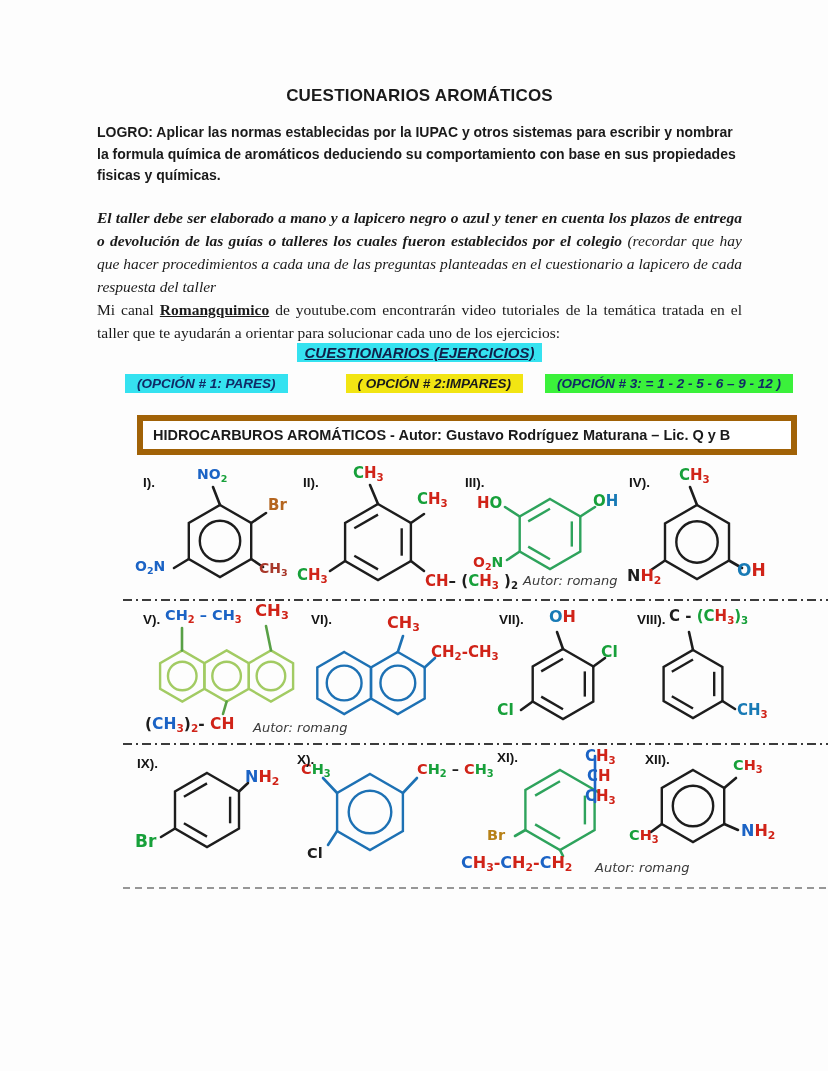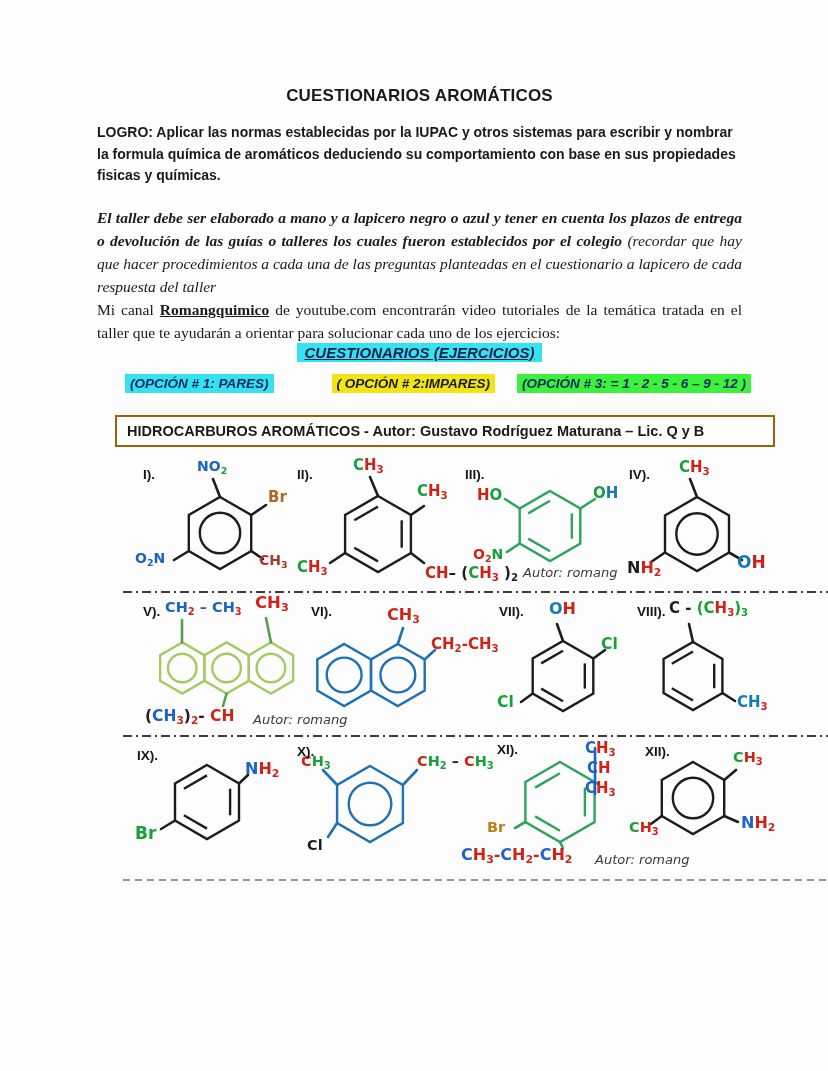--- a/index.html
+++ b/index.html
@@ -14,25 +14,25 @@
   .taller{font-family:"Liberation Serif",serif;font-size:15.5px;line-height:23px;text-align:justify;margin:0;}
   .bi{font-weight:bold;font-style:italic;}
   .it{font-style:italic;}
   .canal{font-family:Liberation Serif, serif;font-size:15.5px;line-height:23px;text-align:justify;margin:0;}
   .canal .ch{font-weight:bold;text-decoration:underline;}
   .link{display:inline-block;font-family:"Liberation Serif",serif;font-weight:bold;font-size:15.5px;
         margin:1px 0 3px;text-decoration:underline;cursor:pointer;}
   .cues{text-align:center;margin:0 0 12px;}
   .cues-chip{font-weight:bold;font-style:italic;font-size:15px;text-decoration:underline;padding:1px 7px;}
   .opts{display:flex;margin:0 0 22px;font-size:13.5px;font-weight:bold;font-style:italic;}
-  .opt{padding:2px 5px;white-space:nowrap;}
+  .opt{padding:2px 12px;white-space:nowrap;}
   .opt1{margin-left:28px;} .opt2{margin-left:58px;} .opt3{margin-left:22px;}
   .instr{font-size:14px;font-weight:bold;line-height:22px;margin:0 0 17px;width:614px;}
-  .boxhdr{border:2px solid #a16207;font-weight:bold;font-size:14.5px;padding:6px 8px 6px 10px;
-          margin-left:18px;width:660px;box-sizing:border-box;background:#fff;white-space:nowrap;}
+  .boxhdr{border:6px solid #a16207;font-weight:bold;font-size:14.5px;padding:6px 8px 6px 10px;
+          margin-left:40px;width:660px;box-sizing:border-box;background:#fff;white-space:nowrap;}
   .grid{margin:14px 0 0 38px;position:relative;}
   .srow{position:relative;height:126px;}
   .srow.tall{height:133px;}
   .cell{position:absolute;top:0;width:162px;height:100%;}
   .c1{left:0}.c2{left:162px}.c3{left:324px}.c4{left:486px}
   .numeral{position:absolute;font-weight:bold;font-size:13.5px;color:#151515;z-index:3;white-space:nowrap;}
   .fg{position:absolute;font-weight:bold;white-space:nowrap;z-index:2;
       font-family:"DejaVu Sans",sans-serif;line-height:1.1;}
   .fg .sb{font-size:0.68em;vertical-align:-0.3em;}
   .autor{position:absolute;font-style:italic;font-size:13px;color:#3a3a3a;white-space:nowrap;z-index:2;
@@ -94,21 +94,21 @@
                 <polygon points="81.0,35.0 113.9,54.0 113.9,92.0 81.0,111.0 48.1,92.0 48.1,54.0"></polygon>
                 <line x1="57.3" y1="59.3" x2="81.0" y2="45.6"></line>
                 <line x1="104.7" y1="59.3" x2="104.7" y2="86.7"></line>
                 <line x1="81.0" y1="100.4" x2="57.3" y2="86.7"></line>
               </g>
               <line x1="81" y1="35" x2="73" y2="16" stroke="#1d1d1d" stroke-width="2.6" stroke-linecap="round"></line>
               <line x1="113.9" y1="54" x2="127" y2="45" stroke="#1d1d1d" stroke-width="2.6" stroke-linecap="round"></line>
               <line x1="48.1" y1="92" x2="33" y2="102" stroke="#1d1d1d" stroke-width="2.6" stroke-linecap="round"></line>
               <line x1="113.9" y1="92" x2="127" y2="102" stroke="#1d1d1d" stroke-width="2.6" stroke-linecap="round"></line>
             </svg>
-            <span class="numeral" style="left: 0; top: 6px; text-align: right;">II).</span>
+            <span class="numeral" style="left: 6px; top: 6px; text-align: right;">II).</span>
             <div class="fg" style="left: 56px; top: -4px; font-size: 15px;"><span style="color: rgb(23, 160, 58);">C</span><span style="color: rgb(208, 35, 24);">H</span><span class="sb" style="color: rgb(208, 35, 24);">3</span></div>
             <div class="fg" style="left: 120px; top: 22px; font-size: 15px;"><span style="color: rgb(23, 160, 58);">C</span><span style="color: rgb(208, 35, 24);">H</span><span class="sb" style="color: rgb(208, 35, 24);">3</span></div>
             <div class="fg" style="left: 0px; top: 98px; font-size: 15px;"><span style="color: rgb(23, 160, 58);">C</span><span style="color: rgb(208, 35, 24);">H</span><span class="sb" style="color: rgb(208, 35, 24);">3</span></div>
             <div class="fg" style="left: 128px; top: 104px; font-size: 15px;"><span style="color: rgb(208, 35, 24);">CH</span><span style="color: rgb(29, 29, 29);">– (</span><span style="color: rgb(23, 160, 58);">C</span><span style="color: rgb(208, 35, 24);">H</span><span class="sb" style="color: rgb(208, 35, 24);">3</span><span style="color: rgb(29, 29, 29);"> )</span><span class="sb" style="color: rgb(29, 29, 29);">2</span></div>
           </div>
         <div class="cell c3">
             <svg class="cellsvg" width="162" height="133">
               <g fill="none" stroke="#2ea35c" stroke-width="2.4">
                 <polygon points="91.0,30.0 121.3,47.5 121.3,82.5 91.0,100.0 60.7,82.5 60.7,47.5"></polygon>
                 <line x1="69.2" y1="52.4" x2="91.0" y2="39.8"></line>

